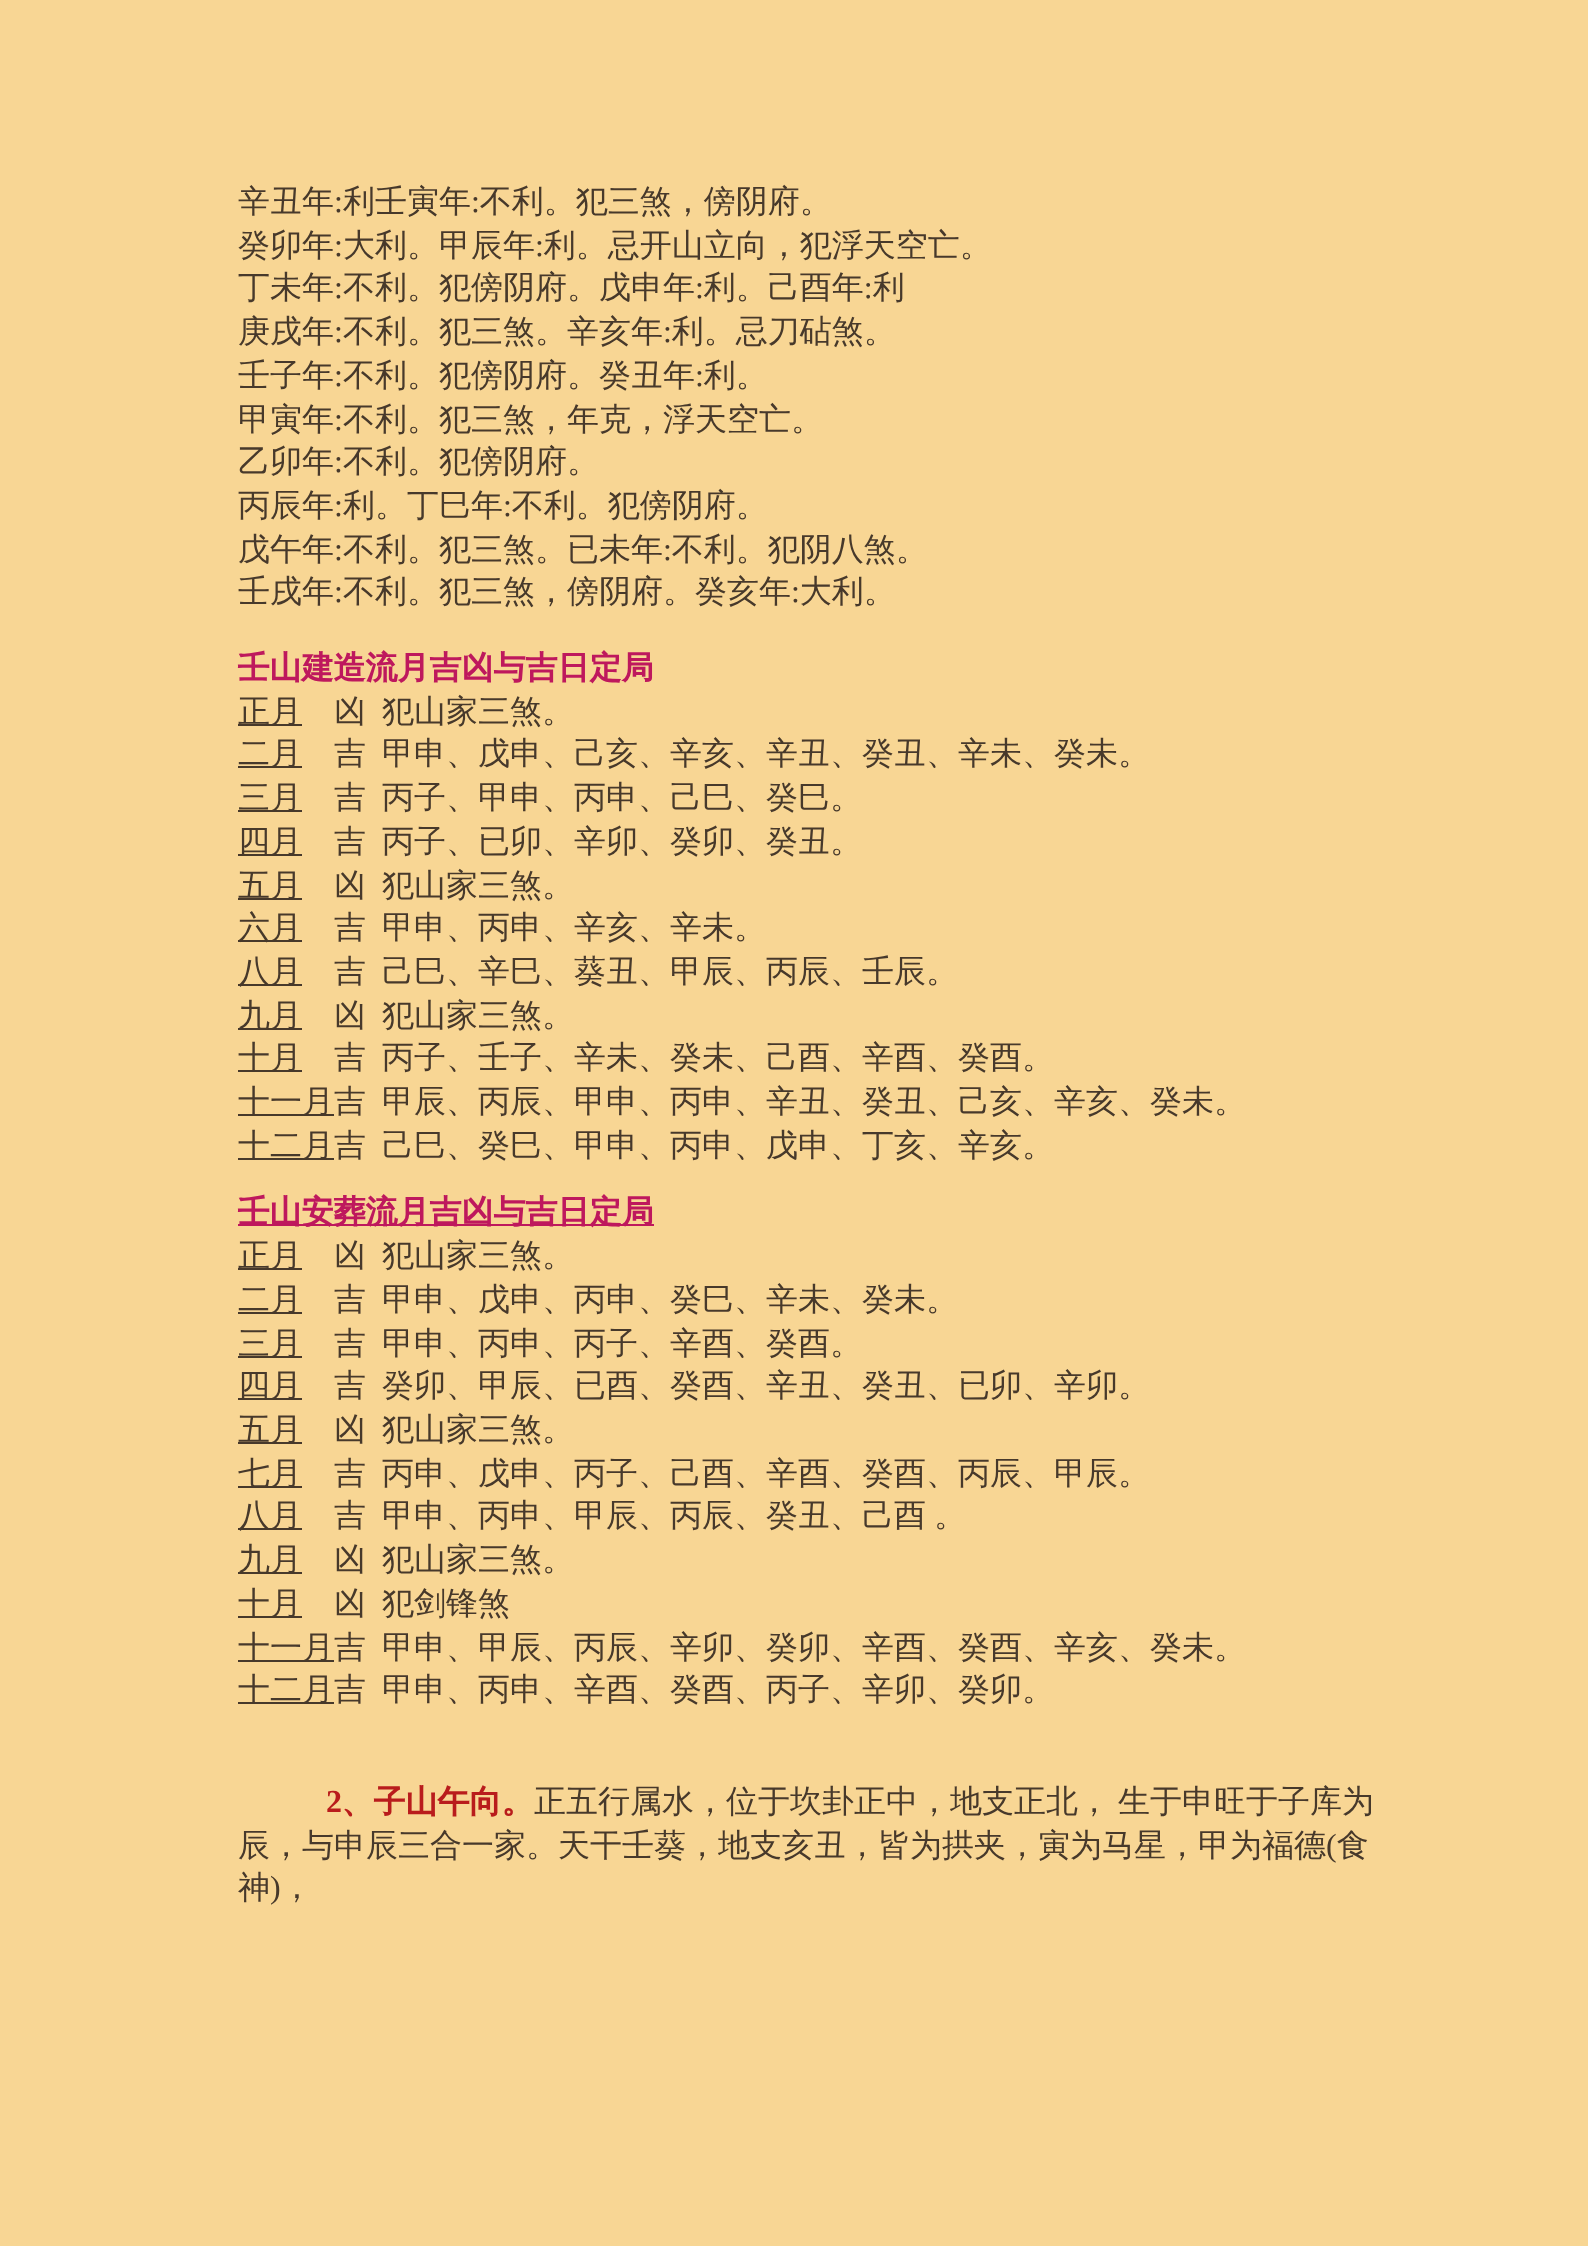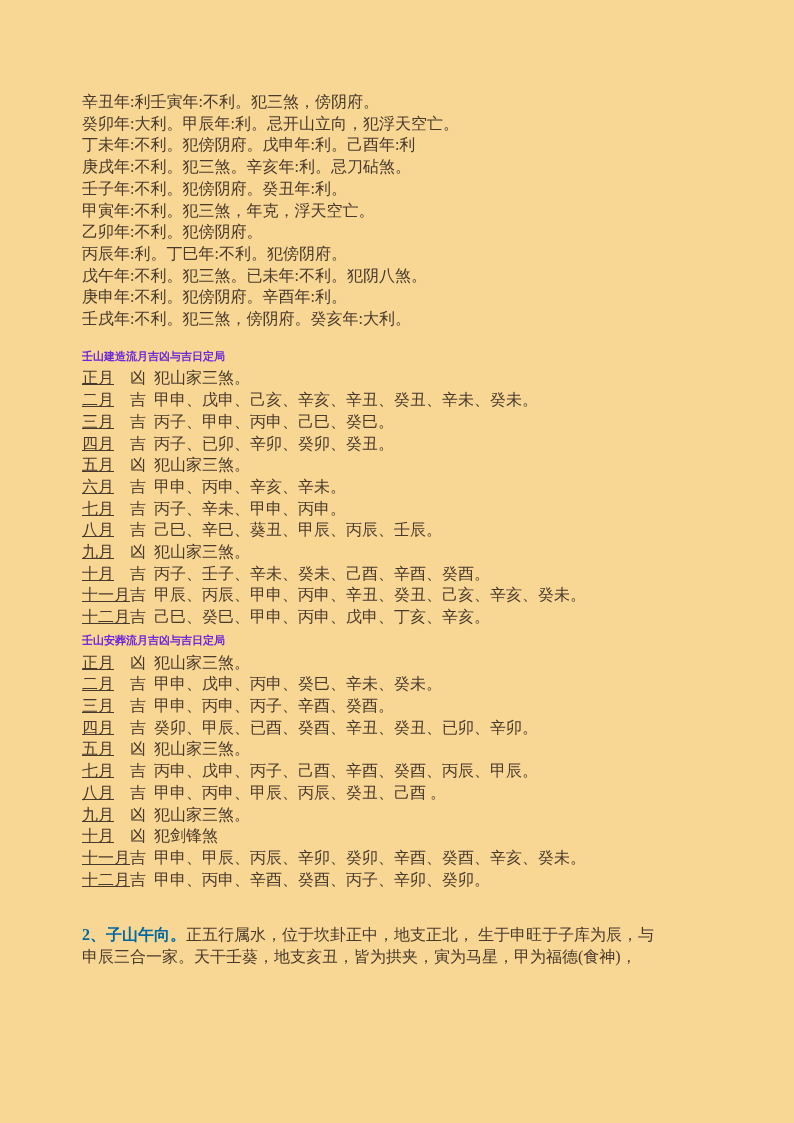--- a/index.html
+++ b/index.html
@@ -6,69 +6,67 @@
   body{
     width:794px;height:1123px;
     background:#f8d694;
     font-family:"Liberation Serif","DejaVu Serif",serif;
     color:#47392b;
     overflow:hidden;
   }
   .content{
     box-sizing:border-box;
     width:794px;
-    padding:91px 98px 0 82px;
+    padding:91px 98px 0 119px;
     font-size:16px;
     line-height:21.7px;
   }
   .line{margin:0;white-space:nowrap;}
   .mrow{margin:0;white-space:nowrap;}
   .mo{display:inline-block;min-width:48px;text-decoration:underline;}
   .vd{display:inline-block;min-width:16px;margin-right:8px;}
   h2.sec-heading{
-    font-size:11px;line-height:21.7px;
-    font-weight:bold;color:#6d28d9;
+    font-size:16px;line-height:21.7px;
+    font-weight:bold;color:#be185d;
     margin:16px 0 0 0;
   }
-  h2.sec-heading.second{margin-top:2px;}
+  h2.sec-heading.second{margin-top:12px;text-decoration:underline;}
   .para{
     margin:34px 0 0 0;
     width:572px;
     text-align:left;
   }
-  .red-label{color:#0369a1;font-weight:bold;}
+  .red-label{color:#b91c1c;font-weight:bold;margin-left:44px;}
 </style>
 </head>
 <body>
 
 <div class="content">
 
   <section>
     <p class="line">辛丑年:利壬寅年:不利。犯三煞，傍阴府。</p>
     <p class="line">癸卯年:大利。甲辰年:利。忌开山立向，犯浮天空亡。</p>
     <p class="line">丁未年:不利。犯傍阴府。戊申年:利。己酉年:利</p>
     <p class="line">庚戌年:不利。犯三煞。辛亥年:利。忌刀砧煞。</p>
     <p class="line">壬子年:不利。犯傍阴府。癸丑年:利。</p>
     <p class="line">甲寅年:不利。犯三煞，年克，浮天空亡。</p>
     <p class="line">乙卯年:不利。犯傍阴府。</p>
     <p class="line">丙辰年:利。丁巳年:不利。犯傍阴府。</p>
     <p class="line">戊午年:不利。犯三煞。已未年:不利。犯阴八煞。</p>
-    <p class="line">庚申年:不利。犯傍阴府。辛酉年:利。</p>
     <p class="line">壬戌年:不利。犯三煞，傍阴府。癸亥年:大利。</p>
   </section>
 
   <h2 class="sec-heading">壬山建造流月吉凶与吉日定局</h2>
   <section>
     <div class="mrow"><span class="mo">正月</span><span class="vd">凶</span><span>犯山家三煞。</span></div>
     <div class="mrow"><span class="mo">二月</span><span class="vd">吉</span><span>甲申、戊申、己亥、辛亥、辛丑、癸丑、辛未、癸未。</span></div>
     <div class="mrow"><span class="mo">三月</span><span class="vd">吉</span><span>丙子、甲申、丙申、己巳、癸巳。</span></div>
     <div class="mrow"><span class="mo">四月</span><span class="vd">吉</span><span>丙子、已卯、辛卯、癸卯、癸丑。</span></div>
     <div class="mrow"><span class="mo">五月</span><span class="vd">凶</span><span>犯山家三煞。</span></div>
     <div class="mrow"><span class="mo">六月</span><span class="vd">吉</span><span>甲申、丙申、辛亥、辛未。</span></div>
-    <div class="mrow"><span class="mo">七月</span><span class="vd">吉</span><span>丙子、辛未、甲申、丙申。</span></div>
     <div class="mrow"><span class="mo">八月</span><span class="vd">吉</span><span>己巳、辛巳、葵丑、甲辰、丙辰、壬辰。</span></div>
     <div class="mrow"><span class="mo">九月</span><span class="vd">凶</span><span>犯山家三煞。</span></div>
     <div class="mrow"><span class="mo">十月</span><span class="vd">吉</span><span>丙子、壬子、辛未、癸未、己酉、辛酉、癸酉。</span></div>
     <div class="mrow"><span class="mo">十一月</span><span class="vd">吉</span><span>甲辰、丙辰、甲申、丙申、辛丑、癸丑、己亥、辛亥、癸未。</span></div>
     <div class="mrow"><span class="mo">十二月</span><span class="vd">吉</span><span>己巳、癸巳、甲申、丙申、戊申、丁亥、辛亥。</span></div>
   </section>
 
   <h2 class="sec-heading second">壬山安葬流月吉凶与吉日定局</h2>
   <section>
     <div class="mrow"><span class="mo">正月</span><span class="vd">凶</span><span>犯山家三煞。</span></div>

